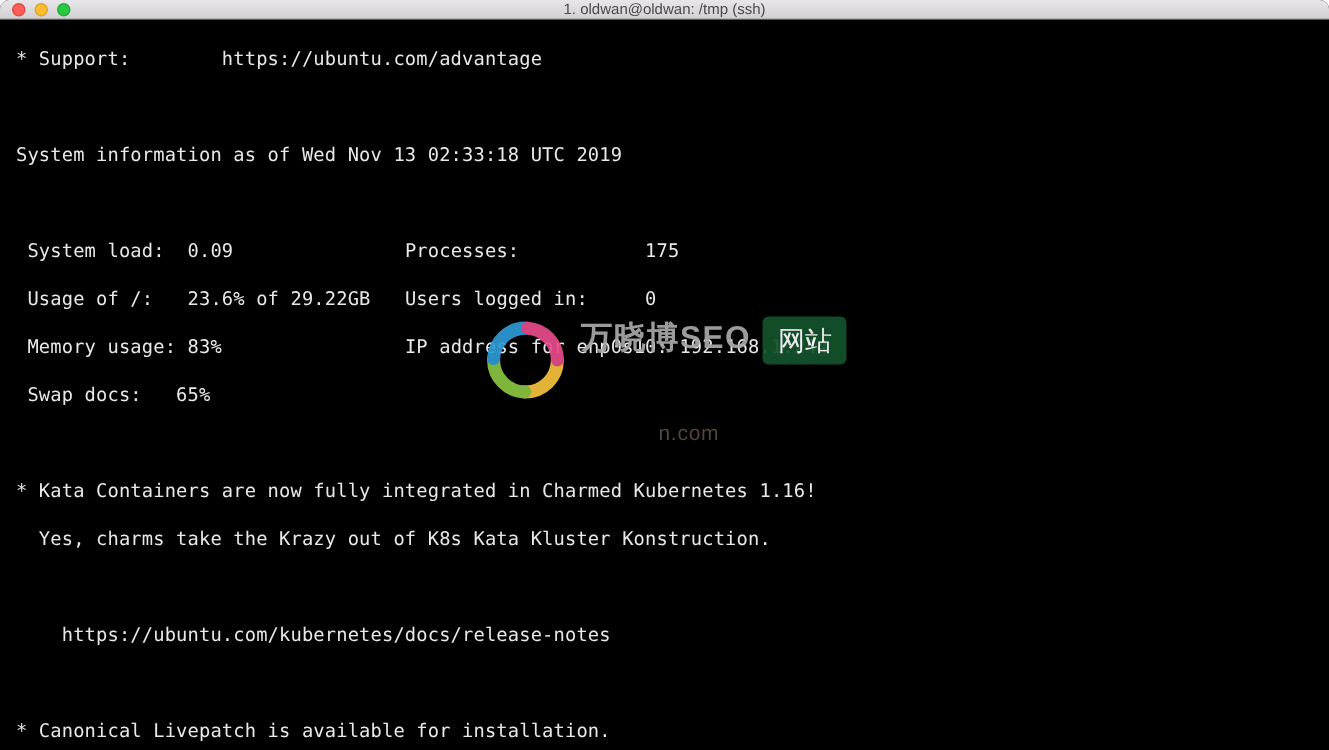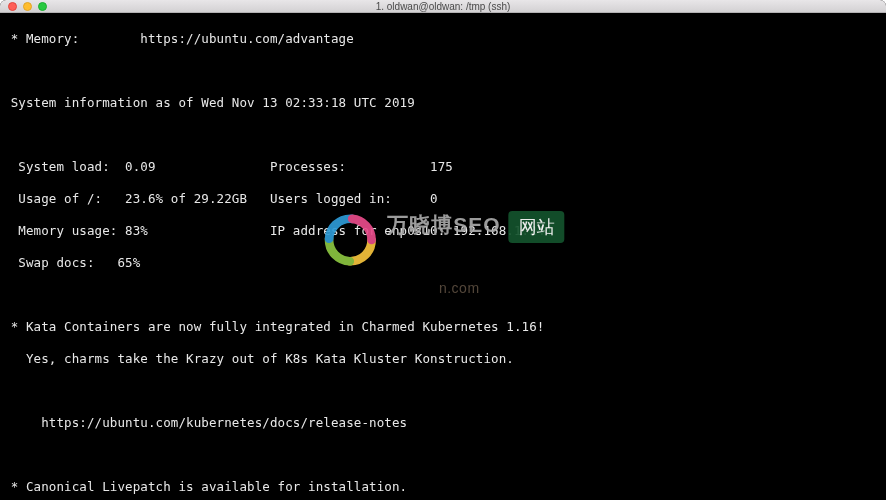--- a/index.html
+++ b/index.html
@@ -109,21 +109,21 @@
   <div class="titlebar">
     <div class="traffic-lights">
       <div class="light red"></div>
       <div class="light yellow"></div>
       <div class="light green"></div>
     </div>
     <div class="title">1. oldwan@oldwan: /tmp (ssh)</div>
   </div>
 
   <div class="term">
-<span class="line"><span> * Memory:        </span><span>https://ubuntu.com/advantage</span></span>
+<span class="line"><span> * Support:        </span><span>https://ubuntu.com/advantage</span></span>
 <span class="line"></span>
 <span class="line"> System information as of Wed Nov 13 02:33:18 UTC 2019</span>
 <span class="line"></span>
 <span class="line"><span>  System load:</span><span>  0.09</span>               <span>Processes:</span><span>           175</span></span>
 <span class="line"><span>  Usage of /:</span><span>   23.6% of 29.22GB</span>   <span>Users logged in:</span><span>     0</span></span>
 <span class="line"><span>  Memory usage:</span><span> 83%</span>                <span>IP address for enp0s10:</span><span> 192.168.1.244</span></span>
 <span class="line"><span>  Swap docs:</span><span>   65%</span></span>
 <span class="line"></span>
 <span class="line"> * Kata Containers are now fully integrated in Charmed Kubernetes 1.16!</span>
 <span class="line">   Yes, charms take the Krazy out of K8s Kata Kluster Konstruction.</span>

